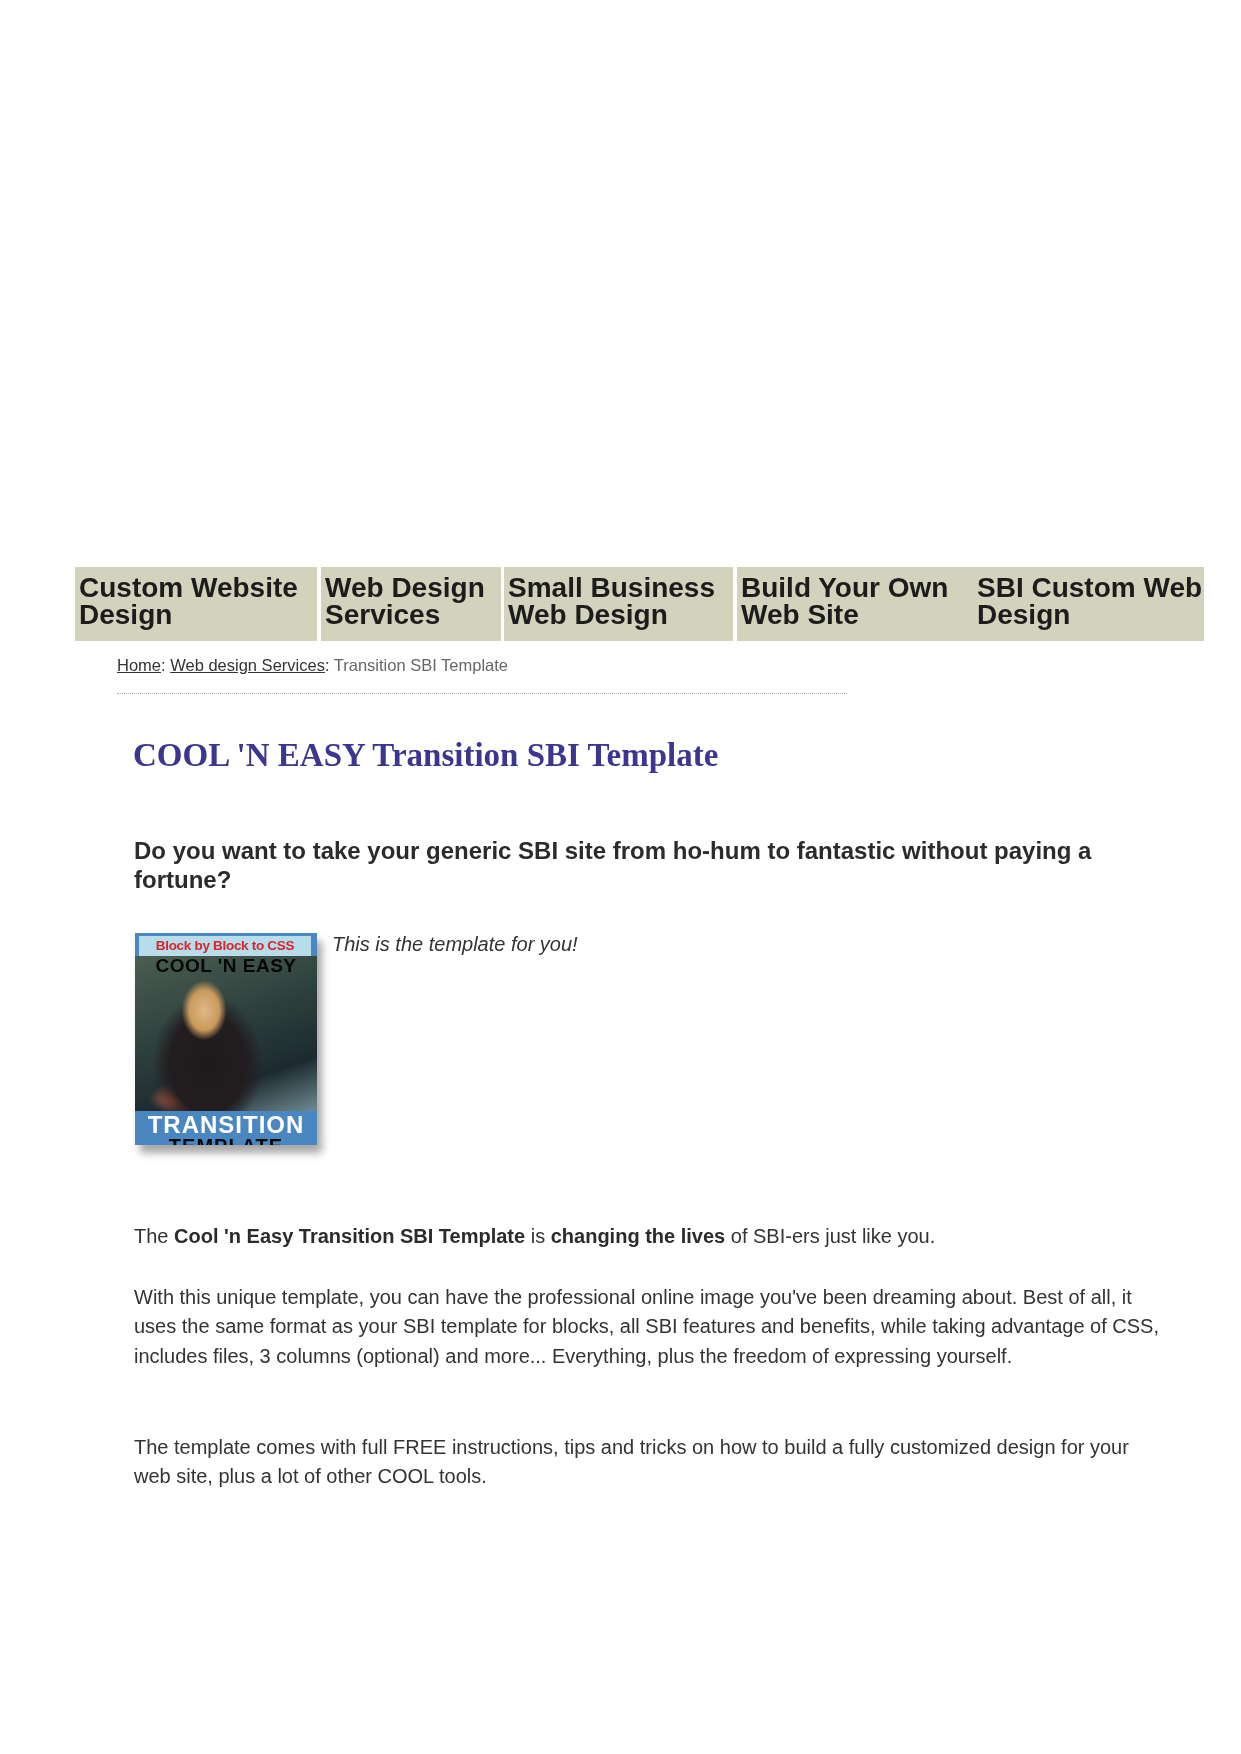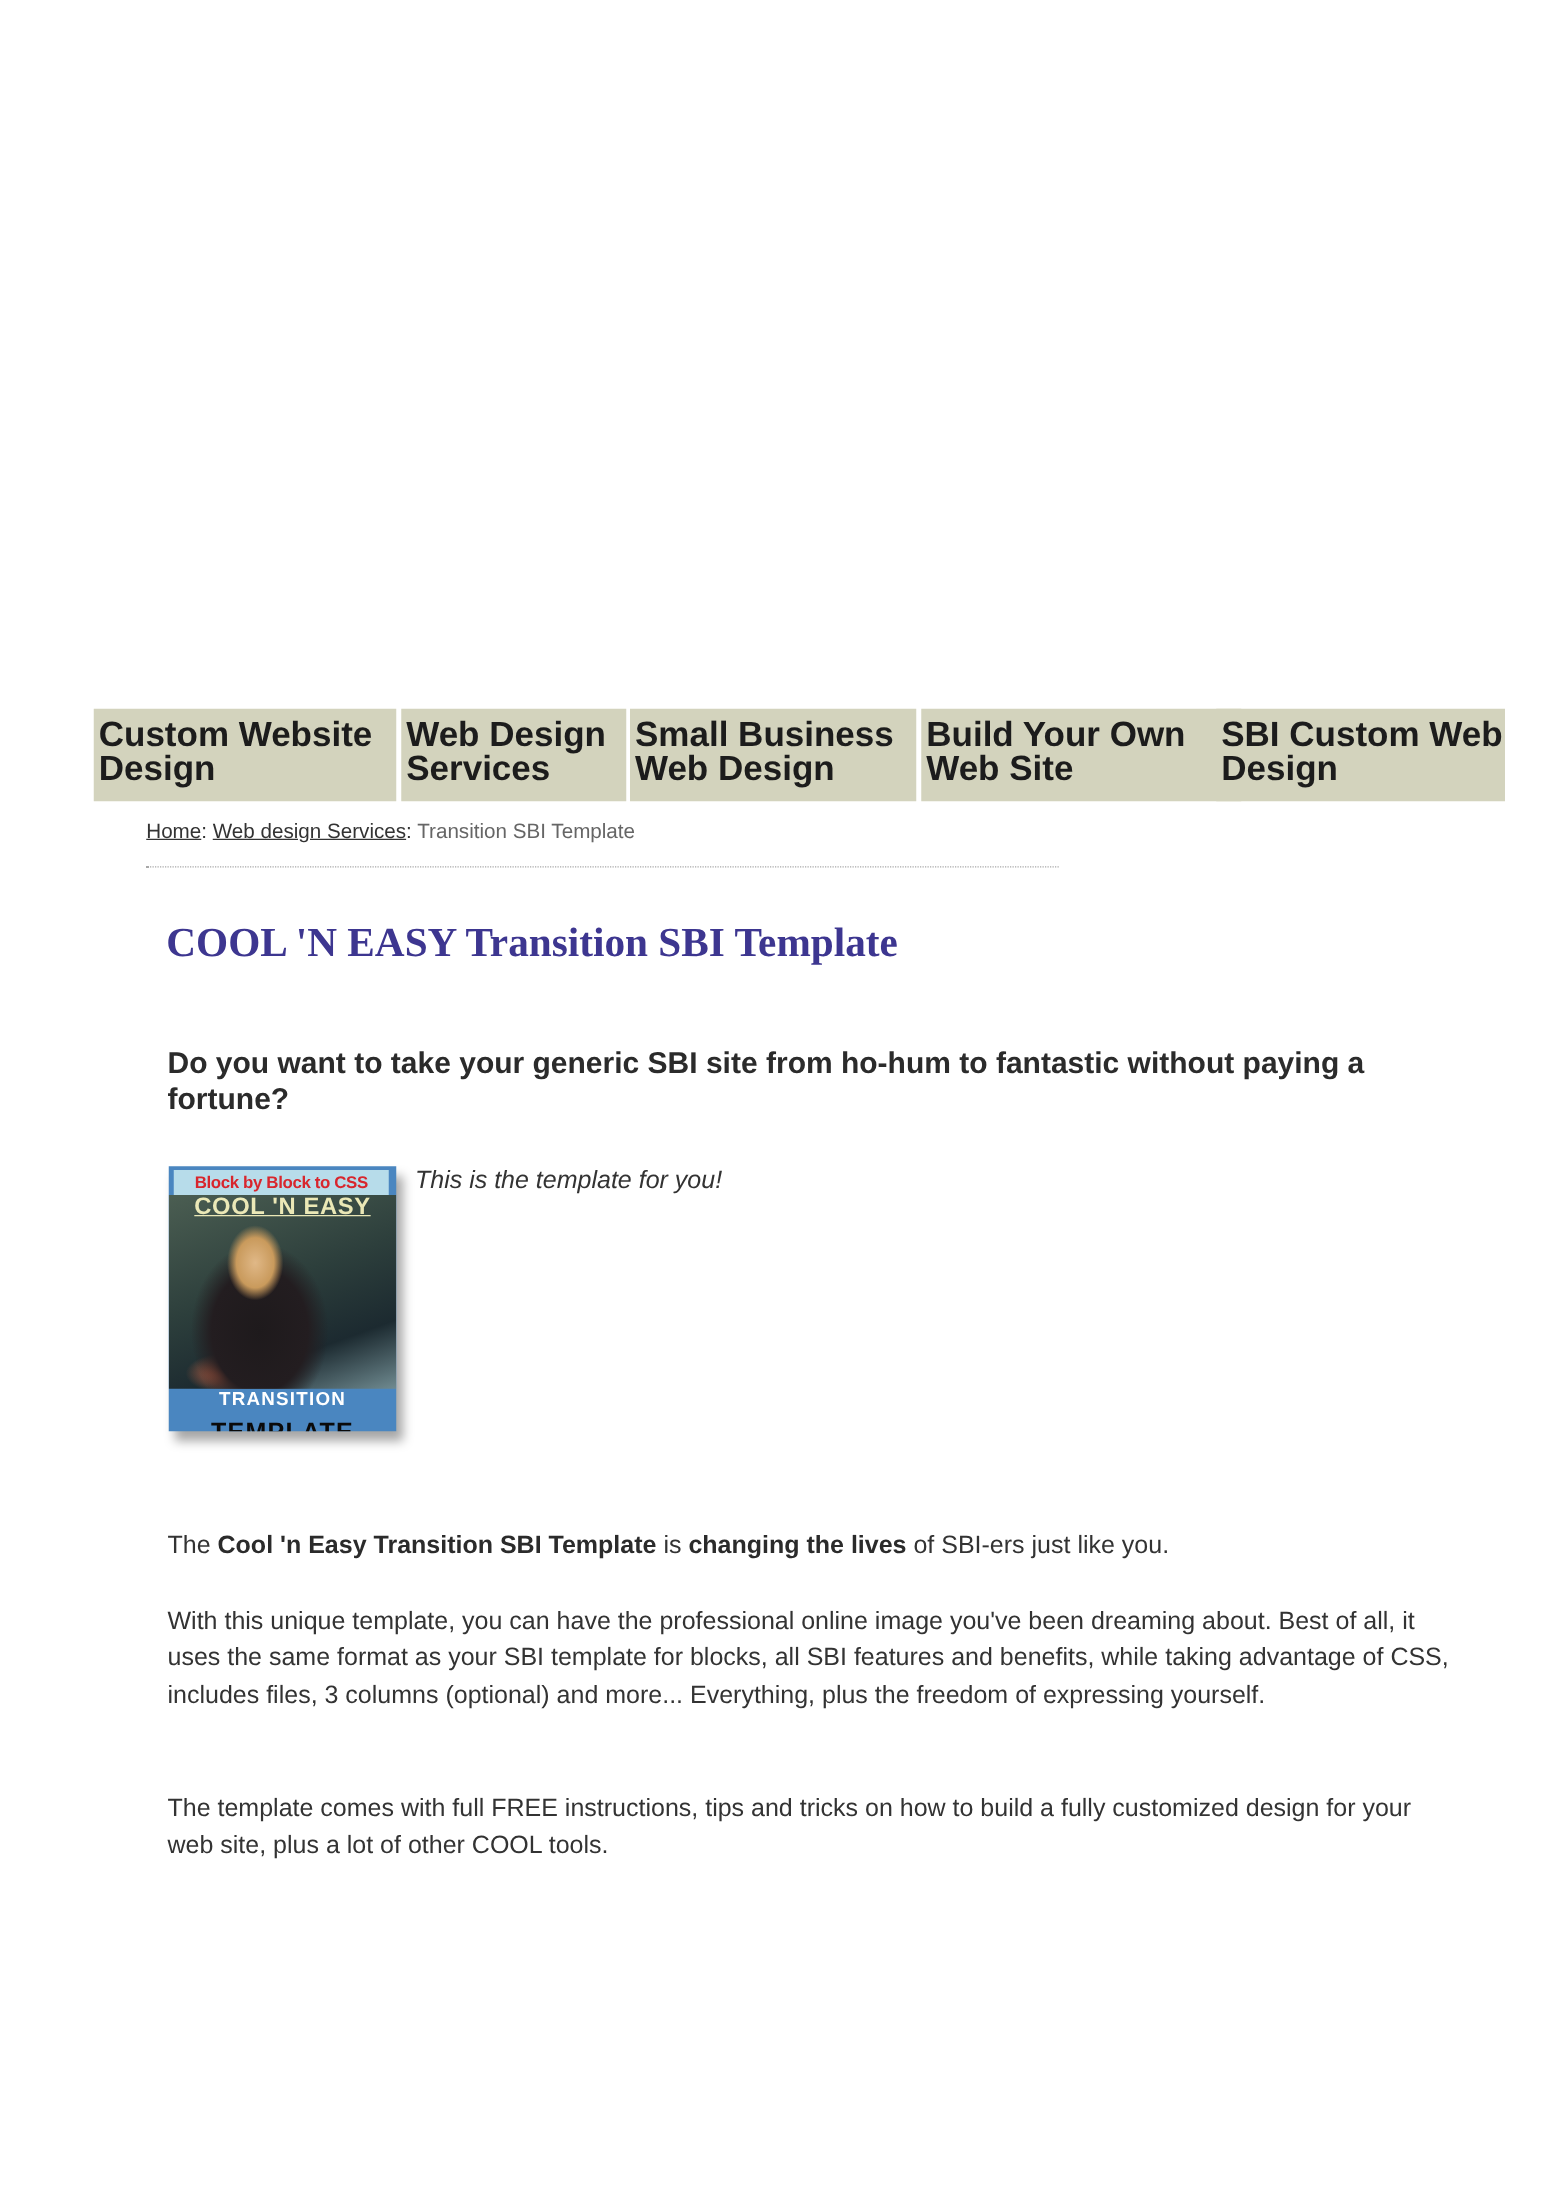--- a/index.html
+++ b/index.html
@@ -31,25 +31,25 @@
                  overflow: hidden; cursor: pointer; }
   .pi-top { position: absolute; left: 4px; right: 6px; top: 3px; height: 20px;
             background: #b7dcea; color: #d8262d; font-weight: bold; font-size: 13.5px;
             text-align: center; line-height: 20px; letter-spacing: -0.3px; white-space: nowrap; }
   .pi-photo { position: absolute; left: 0; right: 0; top: 23px; height: 155px;
               background:
                 radial-gradient(ellipse 30px 40px at 38% 35%, #e0b887 0%, #c99a5c 50%, transparent 75%),
                 radial-gradient(ellipse 55px 70px at 40% 70%, #1e1a1c 0%, #231d20 70%, transparent 100%),
                 radial-gradient(ellipse 40px 20px at 25% 92%, #e06a45 0%, transparent 80%),
                 linear-gradient(160deg, #4b5e52 0%, #2d3f3c 45%, #1c2a30 75%, #6f8a90 100%); }
-  .pi-cool { position: absolute; left: 0; right: 0; top: 22px; color: #fef9c3;
+  .pi-cool { position: absolute; left: 0; right: 0; top: 22px; color: #000000;
              font-weight: bold; font-size: 19px; text-align: center; letter-spacing: 0.5px;
-             white-space: nowrap; opacity: 0.9; text-decoration: underline; }
+             white-space: nowrap; opacity: 0.9; }
   .pi-transition { position: absolute; left: 0; right: 0; top: 178px; color: #ffffff;
-                   font-weight: bold; font-size: 15px; text-align: center; letter-spacing: 1px; }
+                   font-weight: bold; font-size: 24px; text-align: center; letter-spacing: 1px; }
   .pi-template { position: absolute; left: 0; right: 0; top: 202px; color: #0a0a0a;
                  font-weight: bold; font-size: 20px; text-align: center; letter-spacing: 1px; }
 
   .aside-text { position: absolute; left: 332px; top: 932px; font-size: 20px; line-height: 24px;
                 color: #333333; white-space: nowrap; font-style: italic; }
 
   .para { position: absolute; left: 134px; width: 1030px; margin: 0; font-size: 20px;
           line-height: 29.3px; color: #333333; }
   .p1 { top: 1222px; }
   .p2 { top: 1283px; }

